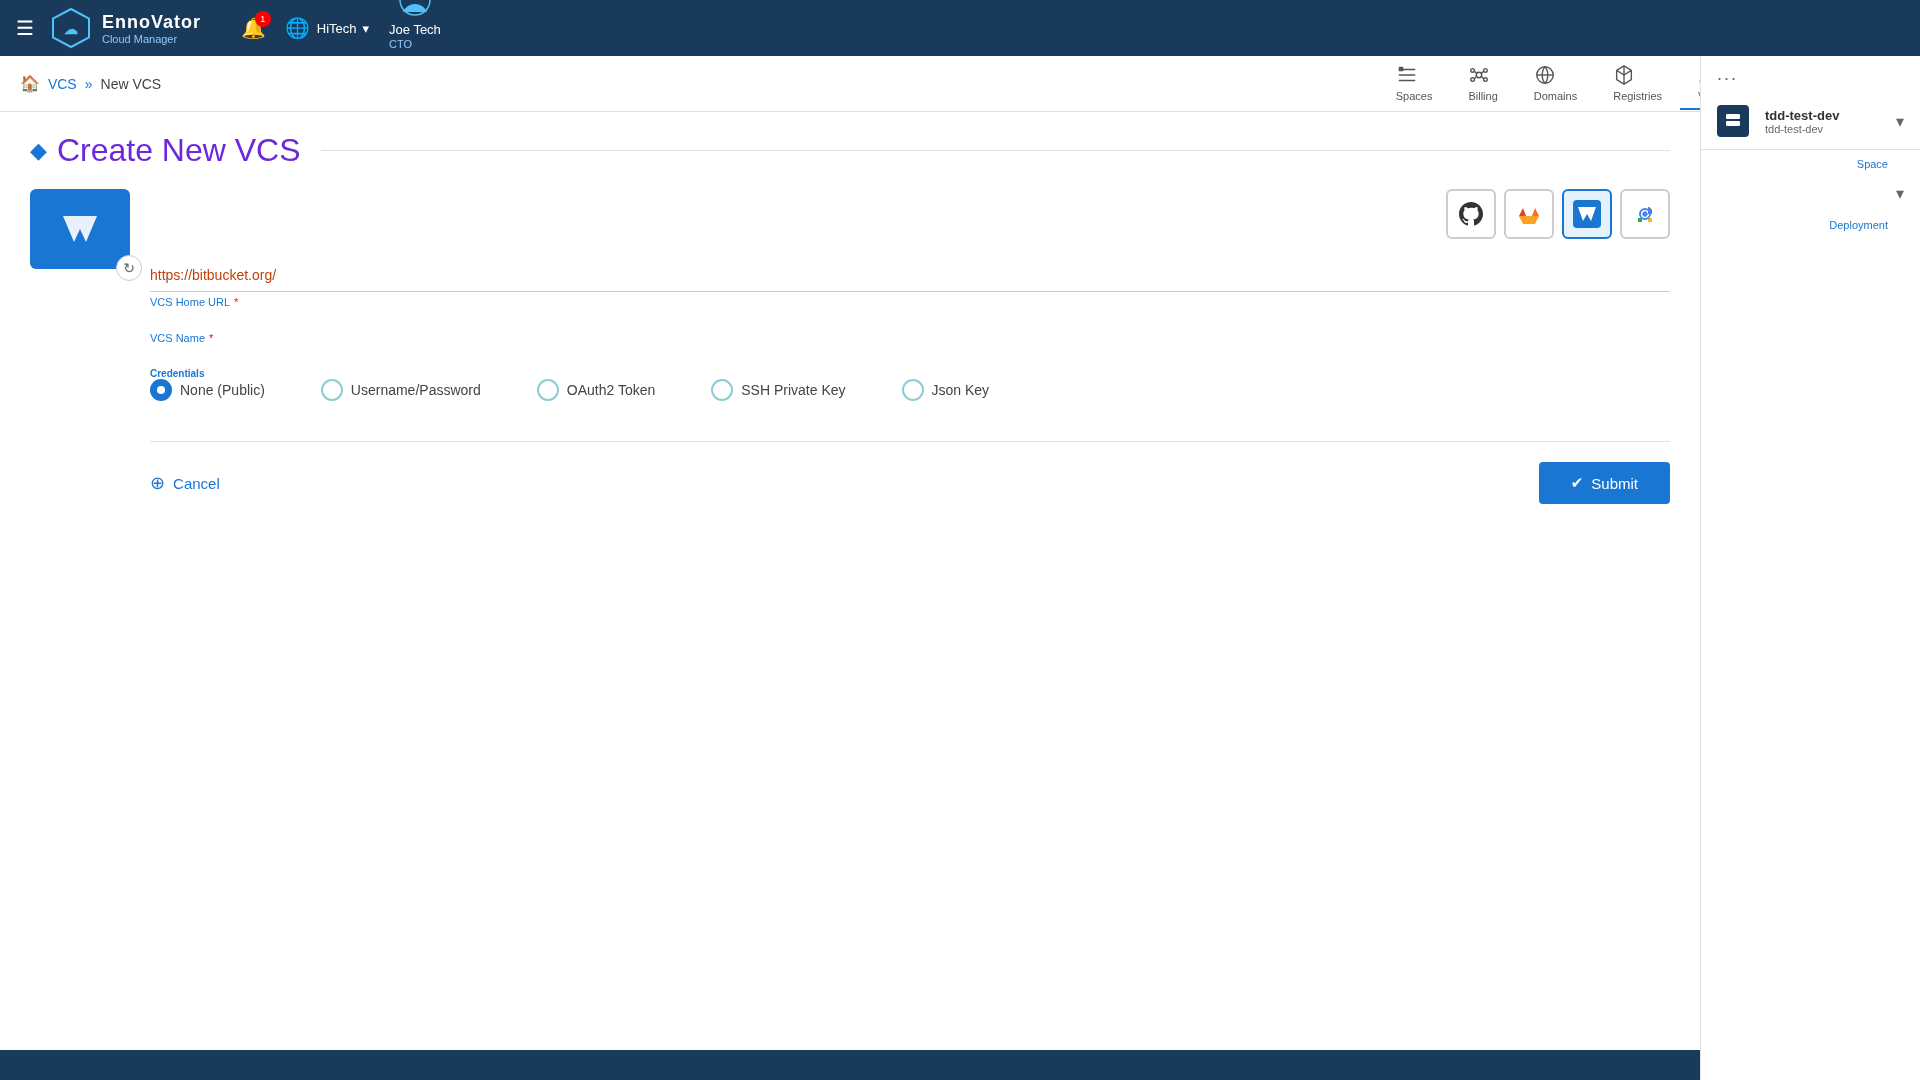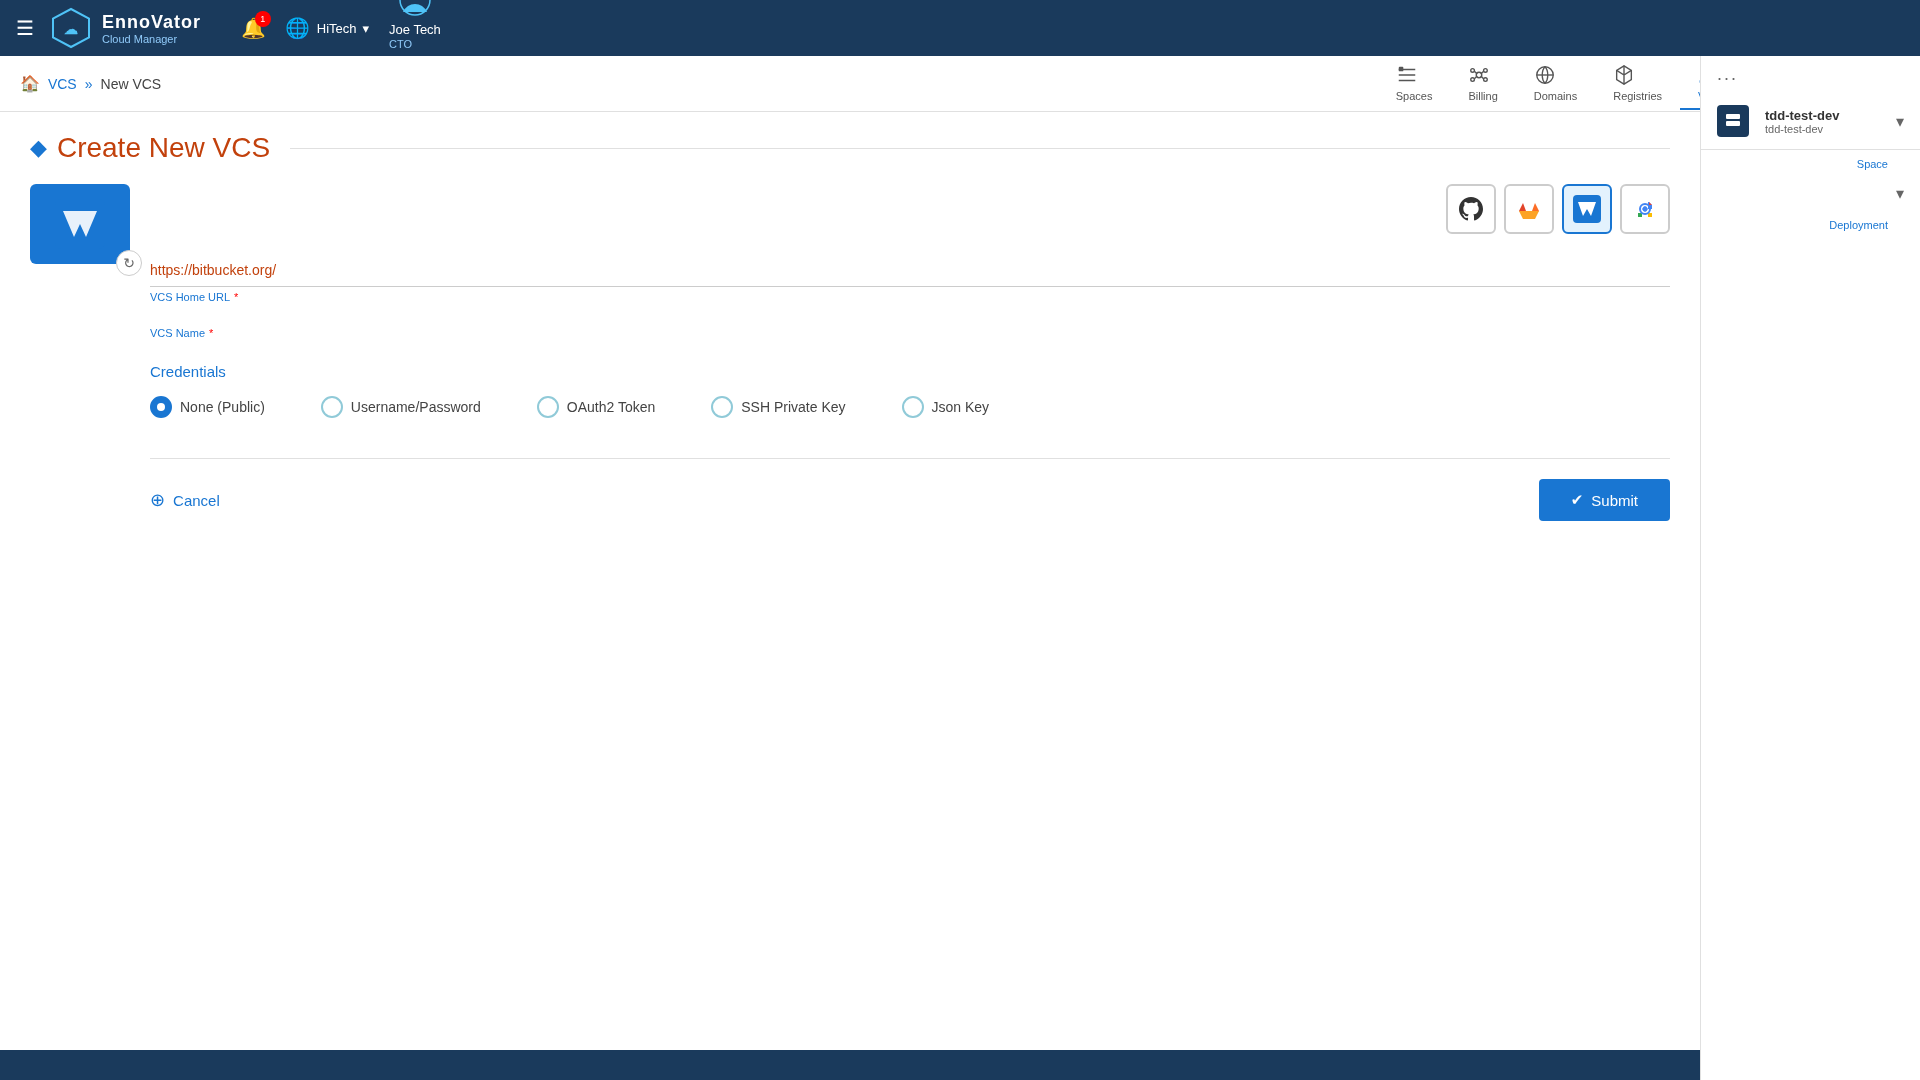--- a/index.html
+++ b/index.html
@@ -68,21 +68,21 @@
 
     
     .main-content {
       background: white;
       margin-right: 220px;
       padding: 20px 30px;
       min-height: calc(1080px - 56px - 56px);
     }
     .page-title { display: flex; align-items: center; gap: 10px; margin-bottom: 20px; }
     .page-title-icon { color: #1976d2; font-size: 22px; }
-    .page-title-text { font-size: 28px; color: #c2410c; font-weight: 300; }
+    .page-title-text { font-size: 32px; color: #6d28d9; font-weight: 300; }
     .title-line { flex: 1; height: 1px; background: #e0e0e0; margin-left: 10px; }
 
     .vcs-icons-row { display: flex; gap: 8px; justify-content: flex-end; margin-bottom: 20px; }
     .vcs-icon-btn { width: 50px; height: 50px; border: 2px solid #ccc; border-radius: 6px; display: flex; align-items: center; justify-content: center; cursor: pointer; background: white; }
     .vcs-icon-btn.active { border-color: #1976d2; background: #e3f2fd; }
 
     .selected-vcs-logo {
       width: 100px; height: 80px;
       background: #1976d2;
       border-radius: 6px;
@@ -91,21 +91,21 @@
     }
     .selected-vcs-logo svg { width: 50px; height: 50px; }
     .refresh-btn { position: absolute; bottom: -12px; right: -12px; width: 26px; height: 26px; border-radius: 50%; background: white; border: 1px solid #ccc; display: flex; align-items: center; justify-content: center; cursor: pointer; font-size: 14px; color: #666; }
 
     .form-group { margin-bottom: 24px; }
     .form-input { width: 100%; border: none; border-bottom: 1px solid #ccc; padding: 8px 0; font-size: 14px; color: #c2410c; outline: none; background: transparent; }
     .form-label { font-size: 11px; color: #1976d2; margin-top: 4px; display: flex; align-items: center; gap: 4px; }
     .required { color: red; }
 
     .credentials-section { margin-bottom: 30px; }
-    .credentials-title { color: #1976d2; font-size: 15px; font-weight: normal; margin-bottom: 16px; }
+    .credentials-title { color: #1976d2; font-size: 10px; font-weight: bold; }
     .radio-group { display: flex; gap: 56px; align-items: center; flex-wrap: wrap; }
     .radio-item { display: flex; align-items: center; gap: 8px; cursor: pointer; font-size: 14px; color: #444; }
     .radio-circle { width: 22px; height: 22px; border-radius: 50%; border: 2px solid #90cad8; display: flex; align-items: center; justify-content: center; }
     .radio-circle.checked { border-color: #1976d2; background: #1976d2; }
     .radio-circle.checked::after { content: ''; width: 8px; height: 8px; border-radius: 50%; background: white; }
 
     .form-footer { display: flex; align-items: center; justify-content: space-between; padding: 20px 0; border-top: 1px solid #e0e0e0; margin-top: 40px; }
     .cancel-btn { display: flex; align-items: center; gap: 8px; color: #1976d2; cursor: pointer; font-size: 15px; background: none; border: none; }
     .submit-btn { background: #1976d2; color: white; border: none; border-radius: 4px; padding: 12px 32px; font-size: 15px; cursor: pointer; display: flex; align-items: center; gap: 8px; }
 

